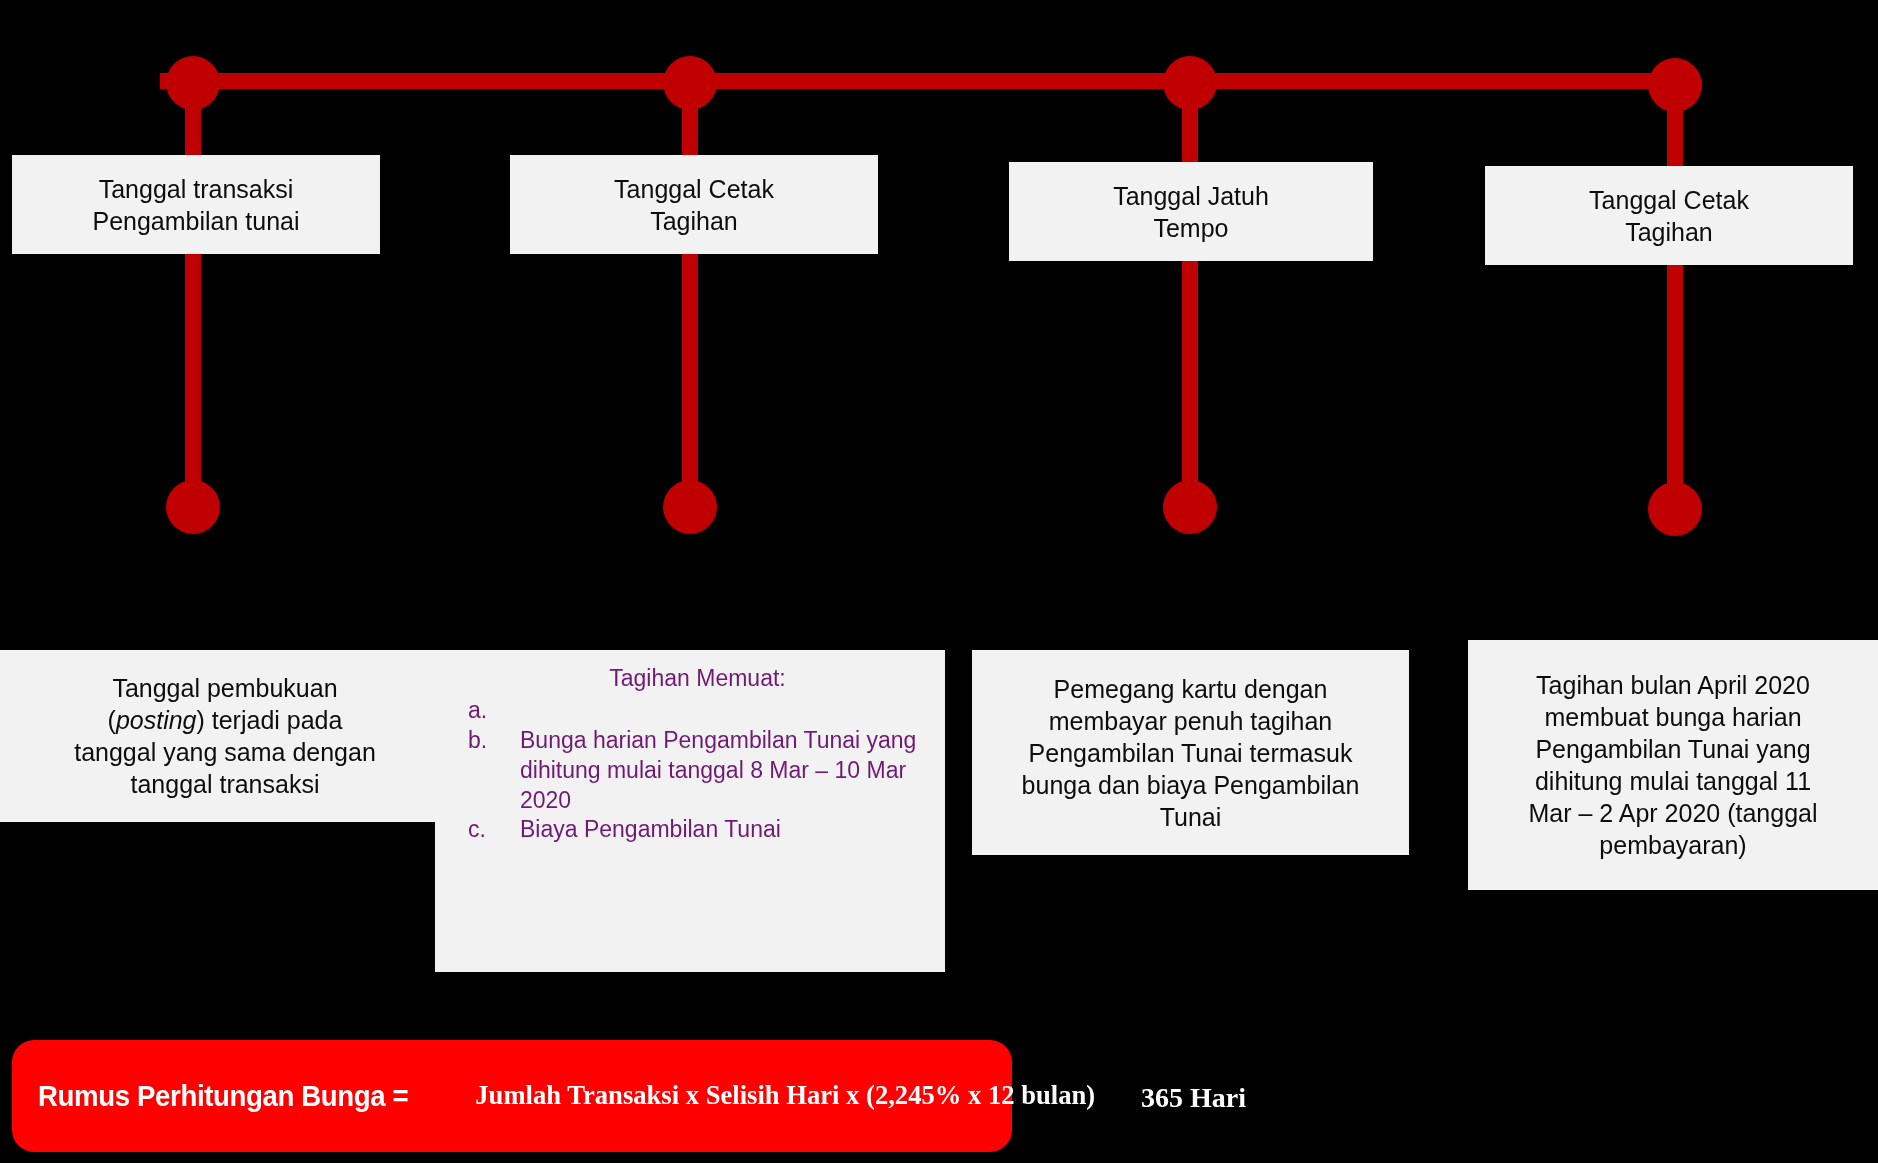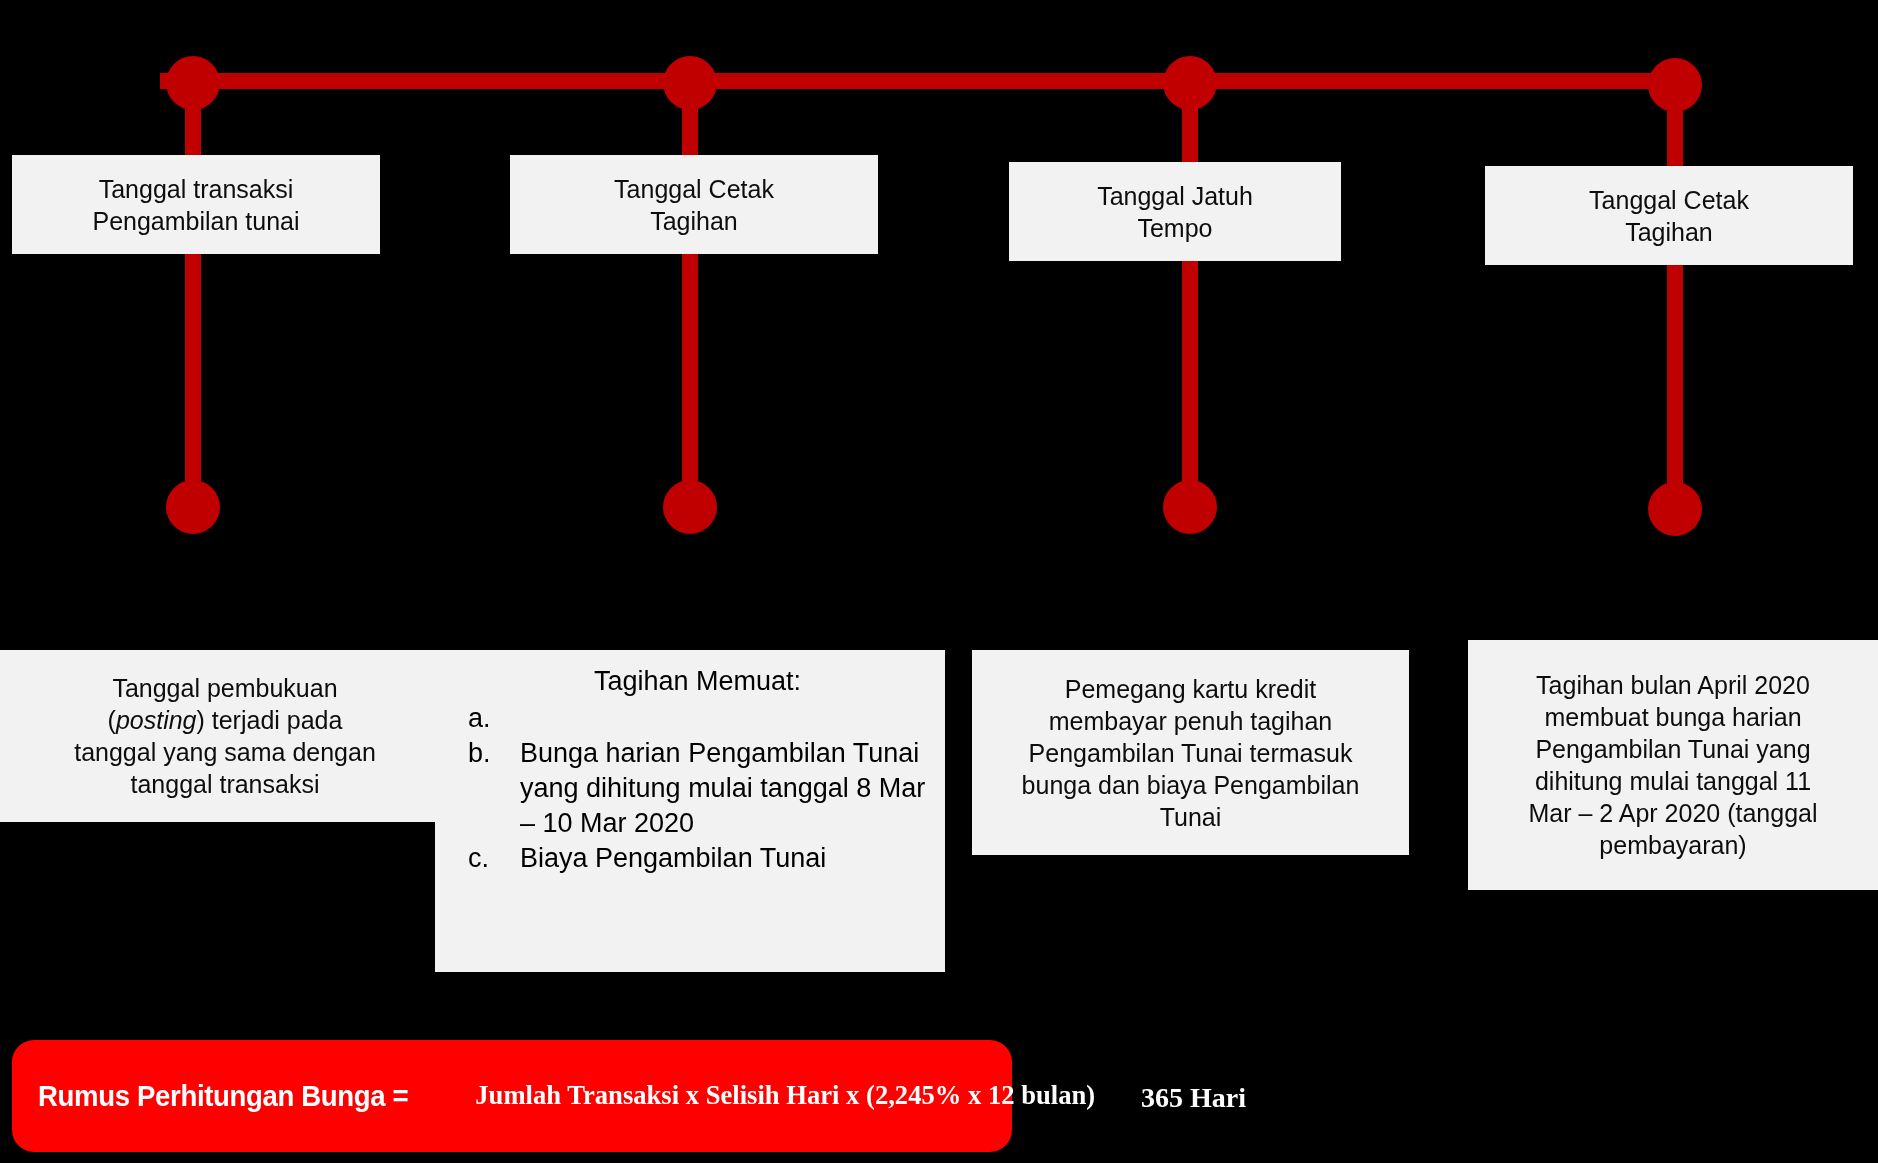--- a/index.html
+++ b/index.html
@@ -48,24 +48,24 @@
     text-align: center;
     padding: 6px 10px;
   }
   .box p { margin: 0; }
   .box .it { font-style: italic; }
 
   
   .listbox {
     position: absolute;
     background: #F2F2F2;
-    color: #000000;
+    color: #701a75;
     box-sizing: border-box;
     font-family: "Liberation Sans", sans-serif;
-    font-size: 27px;
+    font-size: 23px;
     line-height: 1.30;
     padding: 14px 14px 14px 29px;
   }
   .listbox .lb-title {
     text-align: center;
     margin: 0 0 2px 0;
   }
   .listbox ol {
     margin: 0;
     padding: 0;
@@ -165,21 +165,21 @@
   <div class="box" style="left:12px; top:155px; width:368px; height:99px;">
     <p>Tanggal transaksi</p>
     <p>Pengambilan tunai</p>
   </div>
 
   <div class="box" style="left:510px; top:155px; width:368px; height:99px;">
     <p>Tanggal Cetak</p>
     <p>Tagihan</p>
   </div>
 
-  <div class="box" style="left:1009px; top:162px; width:332px; height:99px;">
+  <div class="box" style="left:1009px; top:162px; width:364px; height:99px;">
     <p>Tanggal Jatuh</p>
     <p>Tempo</p>
   </div>
 
   <div class="box" style="left:1485px; top:166px; width:368px; height:99px;">
     <p>Tanggal Cetak</p>
     <p>Tagihan</p>
   </div>
 
   <div class="box" style="left:0px; top:650px; width:450px; height:172px;">
@@ -200,21 +200,21 @@
         <span class="li-text">Bunga harian Pengambilan Tunai yang dihitung mulai tanggal 8 Mar – 10 Mar 2020</span>
       </li>
       <li>
         <span class="marker">c.</span>
         <span class="li-text">Biaya Pengambilan Tunai</span>
       </li>
     </ol>
   </div>
 
   <div class="box" style="left:972px; top:650px; width:437px; height:205px;">
-    <p>Pemegang kartu kredit</p>
+    <p>Pemegang kartu dengan</p>
     <p>membayar penuh tagihan</p>
     <p>Pengambilan Tunai termasuk</p>
     <p>bunga dan biaya Pengambilan</p>
     <p>Tunai</p>
   </div>
 
   <div class="box" style="left:1468px; top:640px; width:410px; height:250px;">
     <p>Tagihan bulan April 2020</p>
     <p>membuat bunga harian</p>
     <p>Pengambilan Tunai yang</p>

